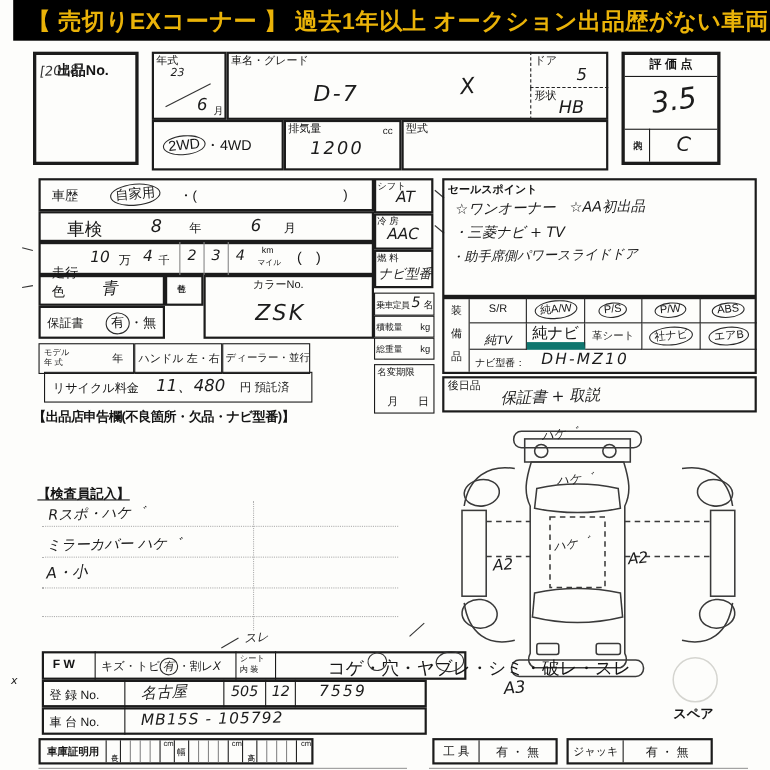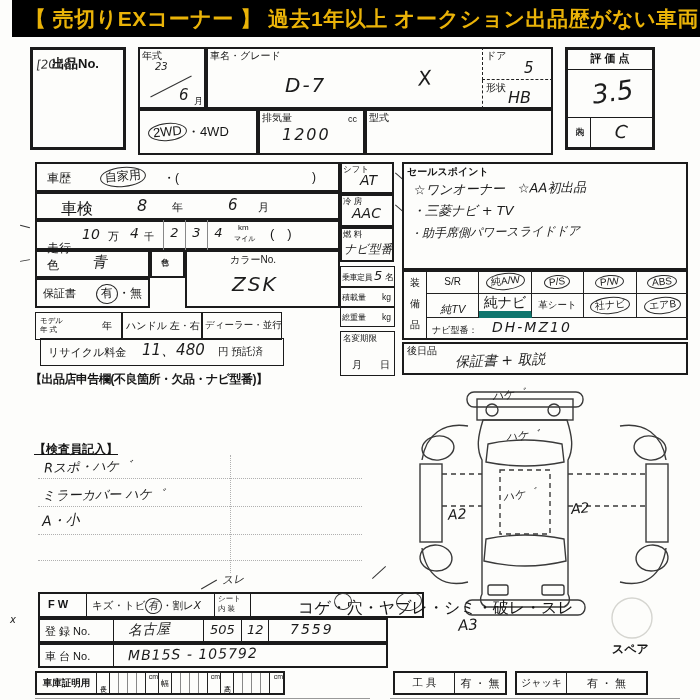--- a/index.html
+++ b/index.html
@@ -329,21 +329,21 @@
     <div class="cell" style="width:13px;border-right:1px solid #222;font-size:7px;text-align:right;">cm</div>
     <div class="cell vt" style="width:13px;border-right:1px solid #222;font-size:7px;line-height:12px;padding-top:1px;text-align:center;">高さ</div>
     <div class="cell" style="width:9px;border-right:1px solid #888;"></div>
     <div class="cell" style="width:9px;border-right:1px solid #888;"></div>
     <div class="cell" style="width:9px;border-right:1px solid #888;"></div>
     <div class="cell" style="width:9px;border-right:1px solid #222;"></div>
     <div class="cell" style="flex:1;font-size:7px;text-align:right;">cm</div>
   </div>
 
   <div class="b1" style="left:393px;top:671px;width:114px;height:24px;border-width:2px;display:flex;">
-    <div class="cell" style="width:60px;border-right:1.2px solid #222;display:flex;align-items:center;justify-content:center;font-size:10.5px;">工 具</div>
+    <div class="cell" style="width:41px;border-right:1.2px solid #222;display:flex;align-items:center;justify-content:center;font-size:10.5px;">工 具</div>
     <div class="cell" style="flex:1;display:flex;align-items:center;justify-content:center;font-size:11px;">有 ・ 無</div>
   </div>
   <div class="b1" style="left:515px;top:671px;width:133px;height:24px;border-width:2px;display:flex;">
     <div class="cell" style="width:50px;border-right:1.2px solid #222;display:flex;align-items:center;justify-content:center;font-size:10px;">ジャッキ</div>
     <div class="cell" style="flex:1;display:flex;align-items:center;justify-content:center;font-size:11px;">有 ・ 無</div>
   </div>
 
   <div class="ab" style="left:35px;top:698px;width:335px;border-top:1px solid #999;"></div>
   <div class="ab" style="left:390px;top:698px;width:290px;border-top:1px solid #999;"></div>
 

